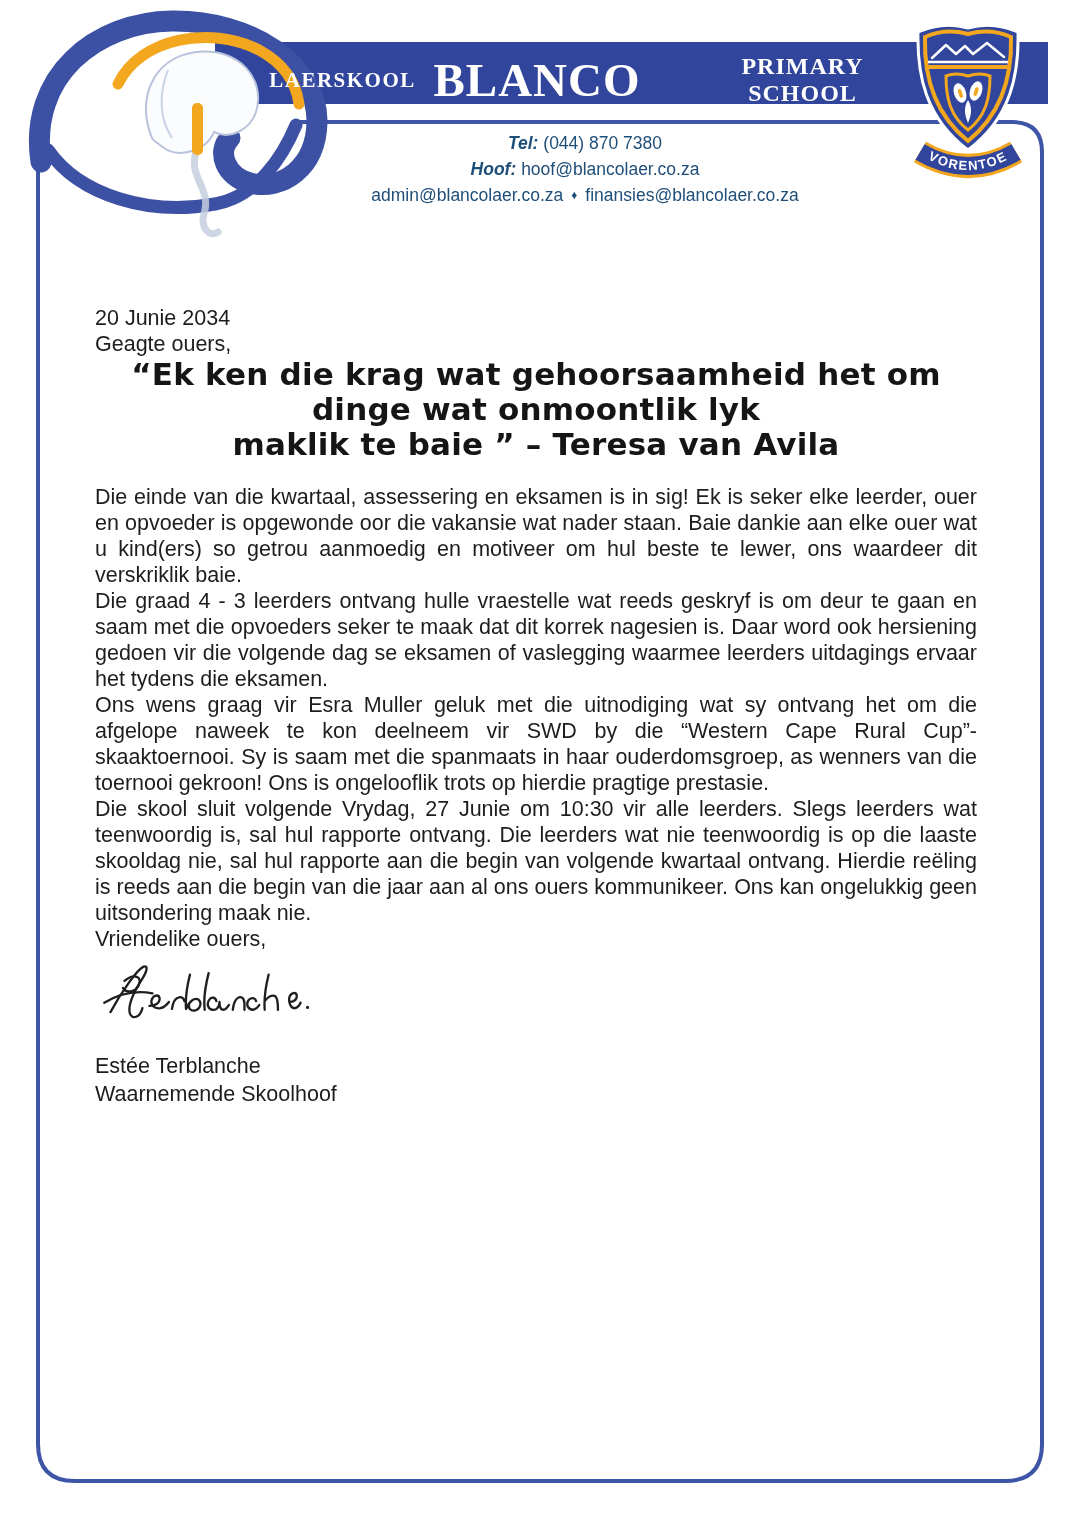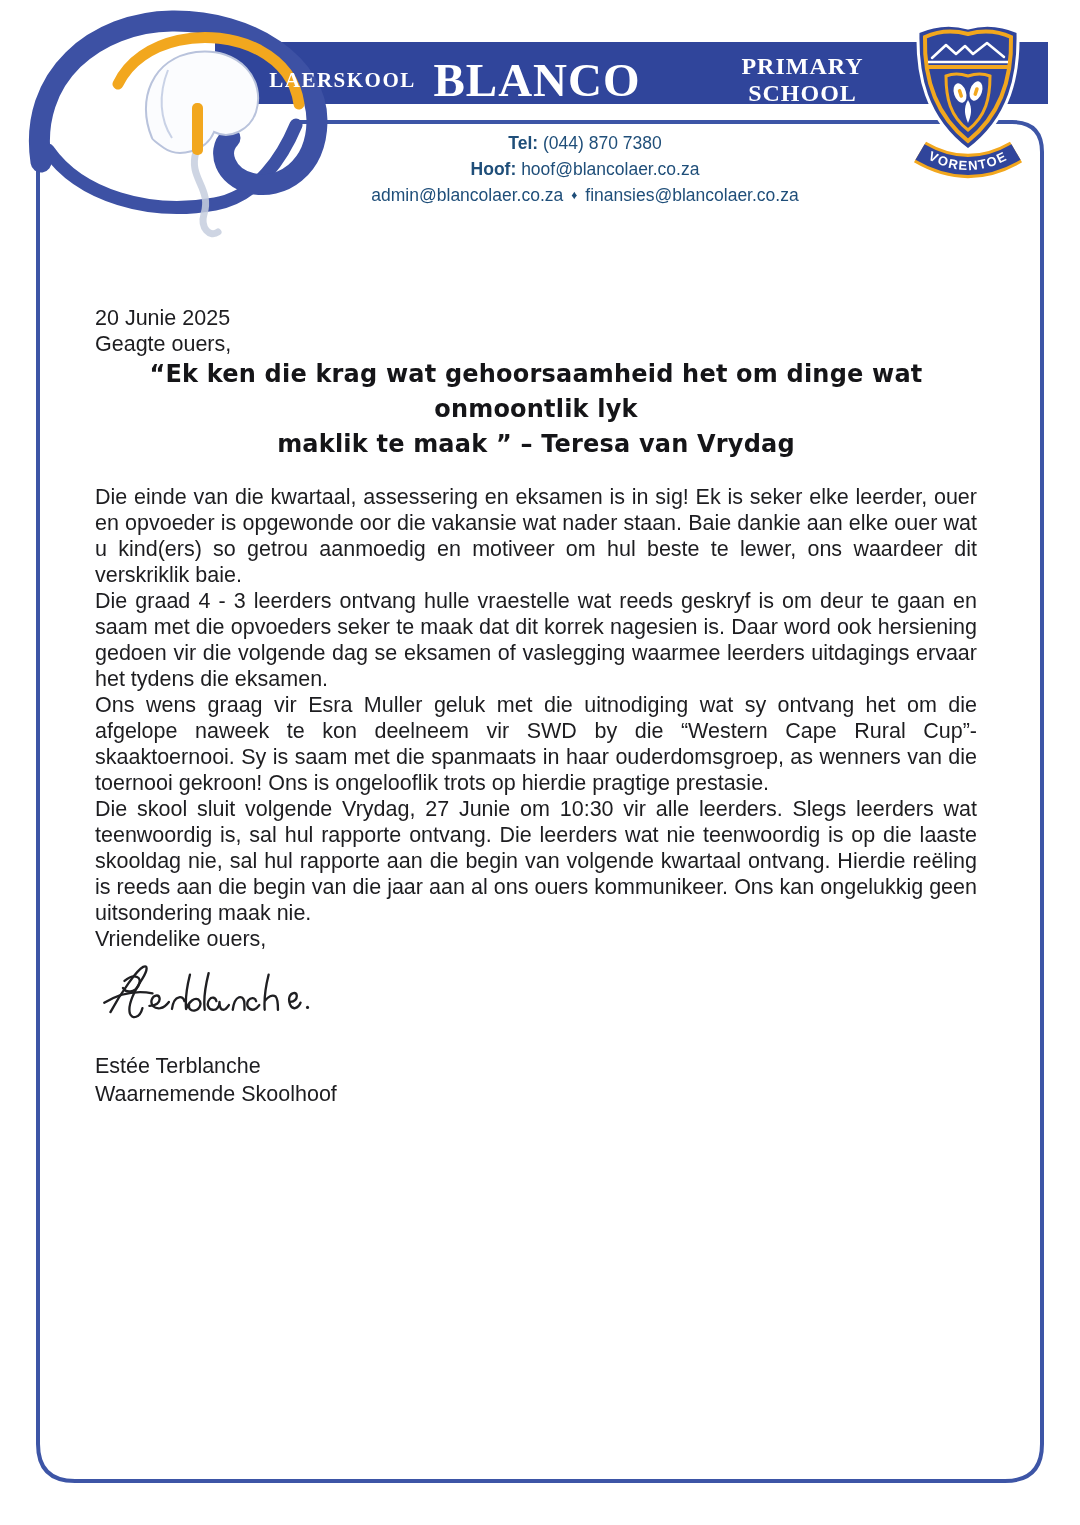--- a/index.html
+++ b/index.html
@@ -9,32 +9,32 @@
   .art-svg{position:absolute;left:0;top:0;width:1080px;height:1525px;pointer-events:none;}
 
   .band-text{position:absolute;left:215px;top:42px;width:833px;height:76px;z-index:3;
              display:flex;align-items:center;color:#ffffff;font-family:"Liberation Serif",serif;font-weight:bold;}
   .band-text .pre{position:absolute;left:40px;width:175px;text-align:center;font-size:21px;letter-spacing:1.5px;}
   .band-text .main{position:absolute;left:192px;width:260px;text-align:center;font-size:47px;letter-spacing:1px;}
   .band-text .post{position:absolute;left:470px;width:235px;text-align:center;font-size:24px;letter-spacing:1px;word-spacing:7px;}
 
   .contact{position:absolute;left:140px;top:130px;width:890px;z-index:3;text-align:center;
            color:#1F4E79;font-size:17.5px;line-height:26px;}
-  .contact b{font-weight:bold;}
+  .contact b{font-weight:bold;font-style:italic;}
   .contact .sep{font-size:12px;position:relative;top:-2px;padding:0 8px;}
 
   
   .letter{position:absolute;left:95px;top:305px;width:882px;z-index:2;
           color:#1d1d20;font-size:21.5px;line-height:26px;}
   .letter p{margin:0;}
   .para{text-align:justify;}
   .date-line{margin-bottom:27px;}
   .salutation{margin-bottom:29px;}
   .quote{font-family:"DejaVu Sans",sans-serif;font-weight:bold;text-align:center;
-         font-size:24px;line-height:35px;letter-spacing:0.2px;margin-bottom:22px;color:#151518;}
+         font-size:31px;line-height:35px;letter-spacing:0.2px;margin-bottom:22px;color:#151518;}
   .p1{margin-bottom:29px;}
   .p2a{margin-bottom:0;}
   .p2b{margin-bottom:33px;}
   .p3{margin-bottom:26px;}
   .p4{margin-bottom:59px;}
   .closing{margin-bottom:12px;}
   .sig-wrap{position:relative;height:95px;margin-bottom:5px;}
   .sig-svg{position:absolute;left:3px;top:2px;width:215px;height:85px;}
   .sr-only{position:absolute;width:1px;height:1px;overflow:hidden;clip:rect(0 0 0 0);white-space:nowrap;}
   .signer{line-height:28px;}
@@ -96,26 +96,26 @@
   <span class="post">PRIMARY SCHOOL</span>
 </div>
 
 <div class="contact">
   <div><b>Tel:</b> <span>(044) 870 7380</span></div>
   <div><b>Hoof:</b> <span>hoof@blancolaer.co.za</span></div>
   <div><span>admin@blancolaer.co.za</span><span class="sep">♦</span><span>finansies@blancolaer.co.za</span></div>
 </div>
 
 <div class="letter">
-  <p class="date-line">20 Junie 2025</p>
+  <p class="date-line">20 Junie 2034</p>
   <p class="salutation">Geagte ouers,</p>
 
   <div class="quote">
     <div>“Ek ken die krag wat gehoorsaamheid het om dinge wat onmoontlik lyk</div>
-    <div>maklik te maak ” – Teresa van Vrydag</div>
+    <div>maklik te baie ” – Teresa van Avila</div>
   </div>
 
   <p class="para p1">Die einde van die kwartaal, assessering en eksamen is in sig! Ek is seker elke leerder, ouer en opvoeder is opgewonde oor die vakansie wat nader staan. Baie dankie aan elke ouer wat u kind(ers) so getrou aanmoedig en motiveer om hul beste te lewer, ons waardeer dit verskriklik baie.</p>
   <p class="para p2b">Die graad 4 - 3 leerders ontvang hulle vraestelle wat reeds geskryf is om deur te gaan en saam met die opvoeders seker te maak dat dit korrek nagesien is. Daar word ook hersiening gedoen vir die volgende dag se eksamen of vaslegging waarmee leerders uitdagings ervaar het tydens die eksamen.</p>
   <p class="para p3">Ons wens graag vir Esra Muller geluk met die uitnodiging wat sy ontvang het om die afgelope naweek te kon deelneem vir SWD by die “Western Cape Rural Cup”-skaaktoernooi. Sy is saam met die spanmaats in haar ouderdomsgroep, as wenners van die toernooi gekroon! Ons is ongelooflik trots op hierdie pragtige prestasie.</p>
   <p class="para p4">Die skool sluit volgende Vrydag, 27 Junie om 10:30 vir alle leerders. Slegs leerders wat teenwoordig is, sal hul rapporte ontvang. Die leerders wat nie teenwoordig is op die laaste skooldag nie, sal hul rapporte aan die begin van volgende kwartaal ontvang. Hierdie reëling is reeds aan die begin van die jaar aan al ons ouers kommunikeer. Ons kan ongelukkig geen uitsondering maak nie.</p>
 
   <p class="closing">Vriendelike ouers,</p>
 
   <div class="sig-wrap">

